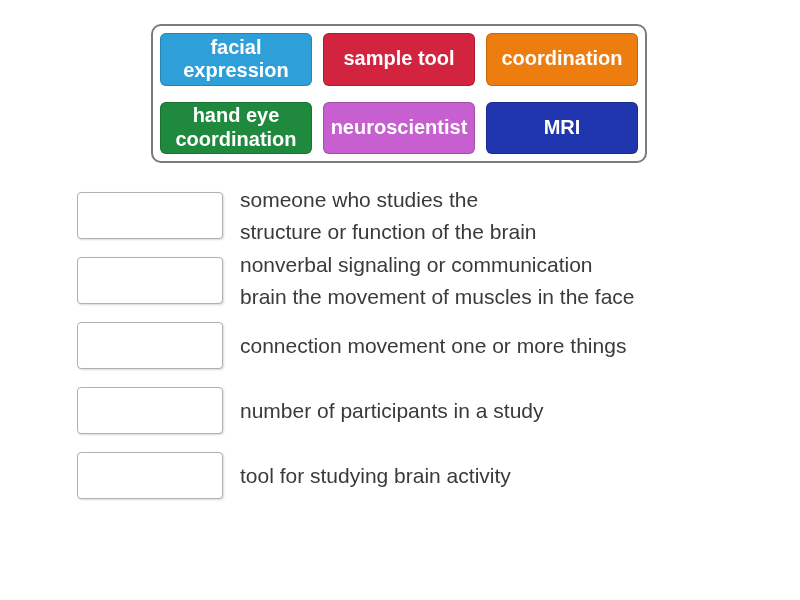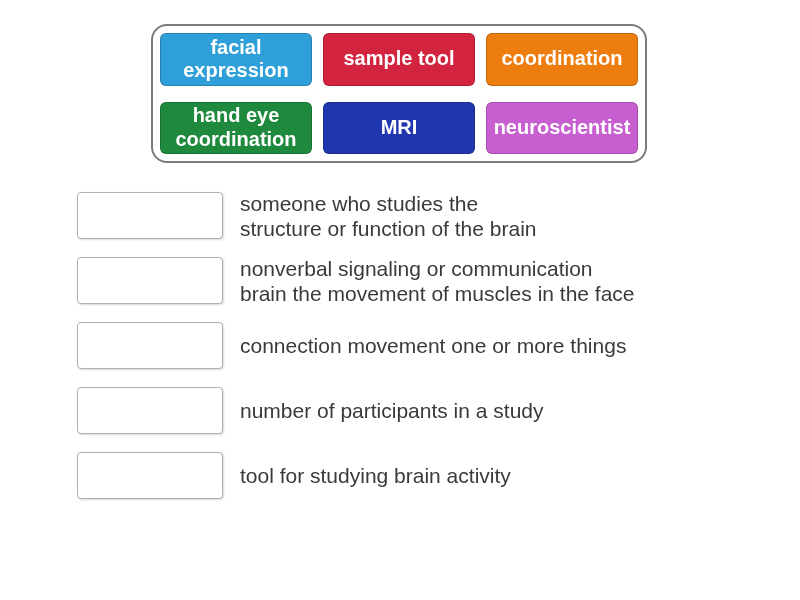--- a/index.html
+++ b/index.html
@@ -18,21 +18,21 @@
   
   .bank {
     position: absolute;
     left: 151px;
     top: 24px;
     width: 496px;
     height: 139px;
     box-sizing: border-box;
     background: #ffffff;
     border: 2px solid #7b7b7b;
-    border-radius: 16px;
+    border-radius: 10px;
     padding: 7px;
     display: grid;
     grid-template-columns: repeat(3, 1fr);
     grid-auto-rows: 1fr;
     gap: 16px 11px;
   }
   .tile {
     border-radius: 6px;
     display: flex;
     align-items: center;
@@ -65,39 +65,39 @@
     height: 47px;
     background: #ffffff;
     border: 1px solid #b0b0b0;
     border-radius: 4px;
     box-shadow: 1px 1px 2px rgba(0,0,0,0.15);
     flex: 0 0 auto;
   }
   .definition {
     margin-left: 17px;
     font-size: 21px;
-    line-height: 25px;
+    line-height: 32px;
     color: #3a3a3a;
     white-space: pre-line;
   }
 </style>
 </head>
 <body>
 
 <div class="stage">
 
   <div class="bank">
     <div class="tile" style="background: rgb(46, 159, 216);">facial
 expression</div>
     <div class="tile" style="background: rgb(210, 36, 63);">sample tool</div>
     <div class="tile" style="background: rgb(238, 125, 16);">coordination</div>
     <div class="tile" style="background: rgb(31, 138, 61);">hand eye
 coordination</div>
+    <div class="tile" style="background: rgb(199, 95, 209);">neuroscientist</div>
     <div class="tile" style="background: rgb(32, 54, 174);">MRI</div>
-    <div class="tile" style="background: rgb(199, 95, 209);">neuroscientist</div>
   </div>
 
   <div class="rows">
     <div class="row">
       <div class="slot"></div>
       <div class="definition">someone who studies the
 structure or function of the brain</div>
     </div>
     <div class="row">
       <div class="slot"></div>

